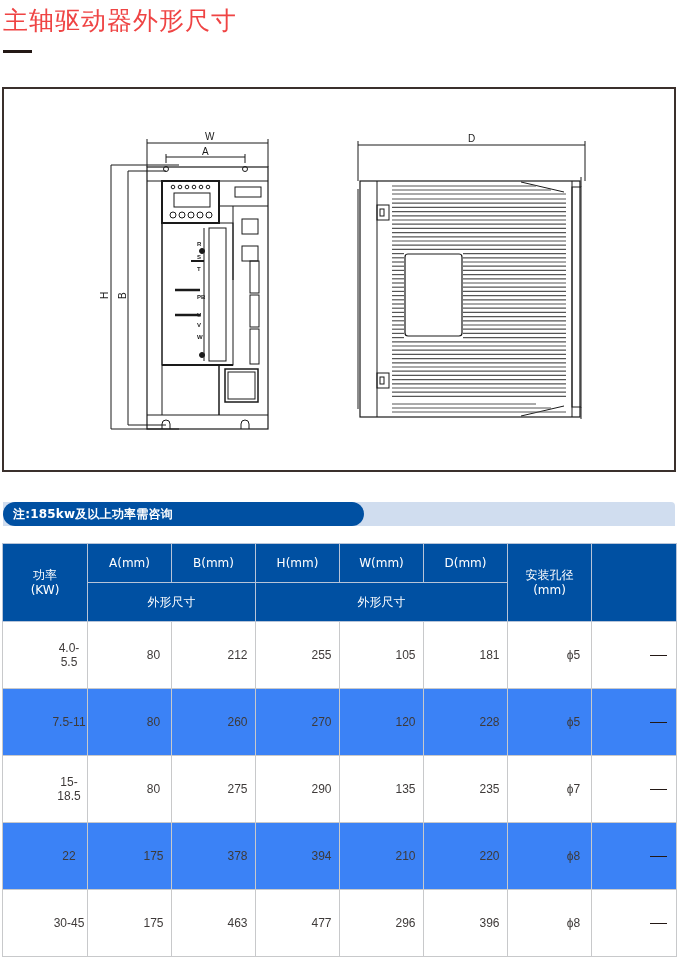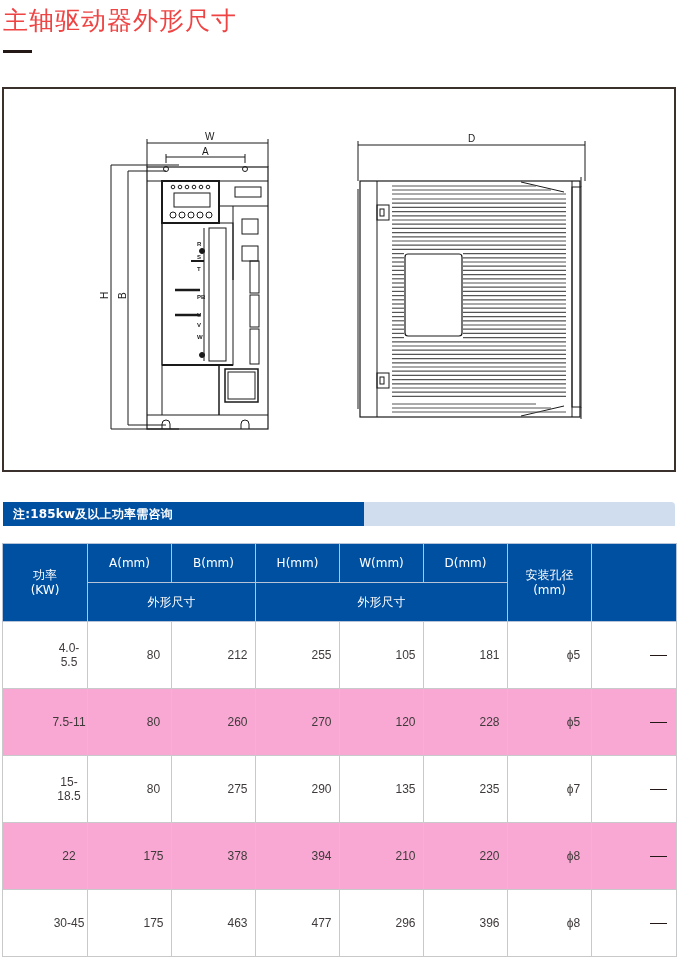--- a/index.html
+++ b/index.html
@@ -20,40 +20,40 @@
     border: 2px solid #3a302c; background: #fff;
   }
   .drawing-frame svg { position: absolute; left: 0; top: 0; }
 
   .note-bar {
     position: absolute; left: 3px; top: 502px; width: 672px; height: 24px;
     background: #d0ddef; border-radius: 0 4px 0 0;
   }
   .note-bar-fill {
     position: absolute; left: 0; top: 0; width: 361px; height: 24px; background: #0050a2;
-    display: flex; align-items: center; padding-left: 10px;
+    display: flex; align-items: center; padding-left: 10px; border-radius: 12px;
   }
   .note-text { color: #fff; font-size: 12px; font-weight: bold; letter-spacing: 0.2px; }
 
   table.spec {
     position: absolute; left: 2px; top: 543px; width: 674px;
     border-collapse: collapse; table-layout: fixed;
   }
   table.spec td, table.spec th {
     border: 1px solid #c8c9cb; text-align: center; vertical-align: middle;
   }
   table.spec th {
     background: #0050a2; color: #fff; font-weight: normal; font-size: 12px; line-height: 15px;
     border-color: #b7c4d8;
   }
   table.spec th.sub { height: 39px; }
   table.spec td {
     font-size: 12px; color: #3e3a39; height: 67px; font-family: "Liberation Sans", sans-serif; padding-left: 48px;
   }
-  table.spec tr.alt td { background: #f9a8d4; }
+  table.spec tr.alt td { background: #3b82f6; }
   .dash { display: inline-block; width: 17px; height: 1px; background: #231815; vertical-align: middle; }
 </style>
 </head>
 <body>
 
 <div class="page-title">主轴驱动器外形尺寸</div>
 <div class="title-underline"></div>
 
 <div class="drawing-frame">
   <svg width="674" height="385" viewBox="0 0 674 385" xmlns="http://www.w3.org/2000/svg">

